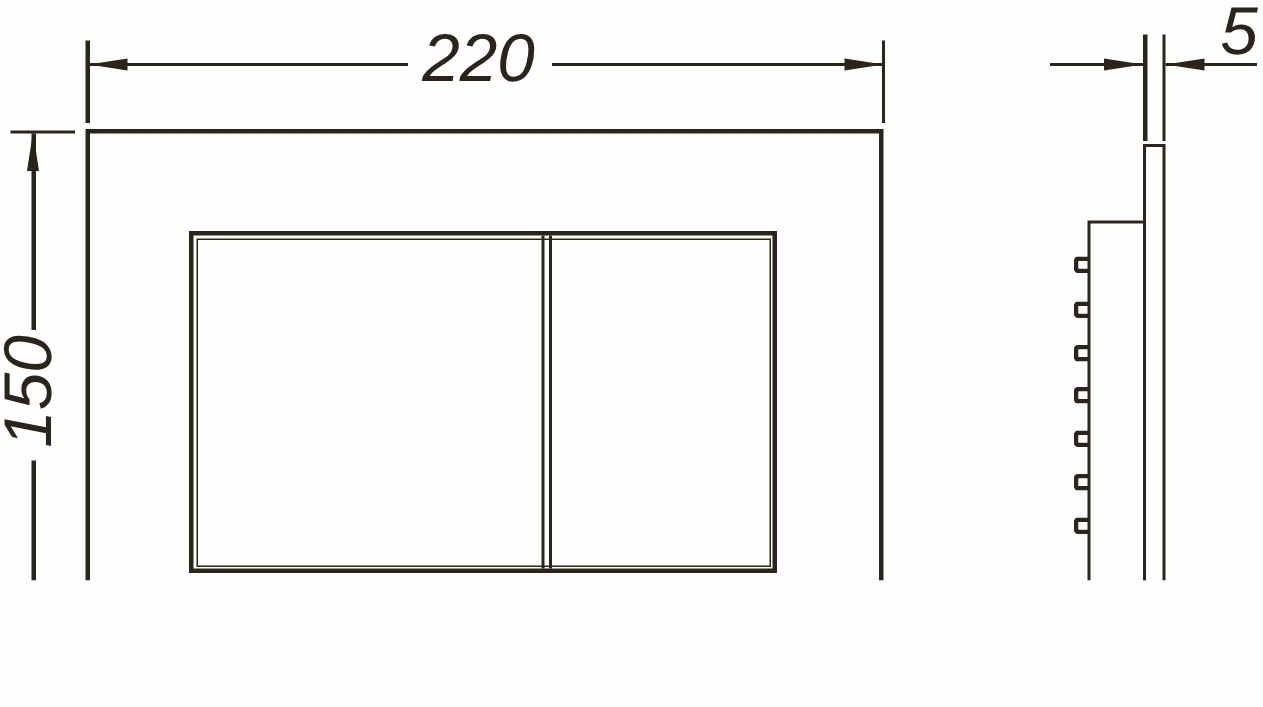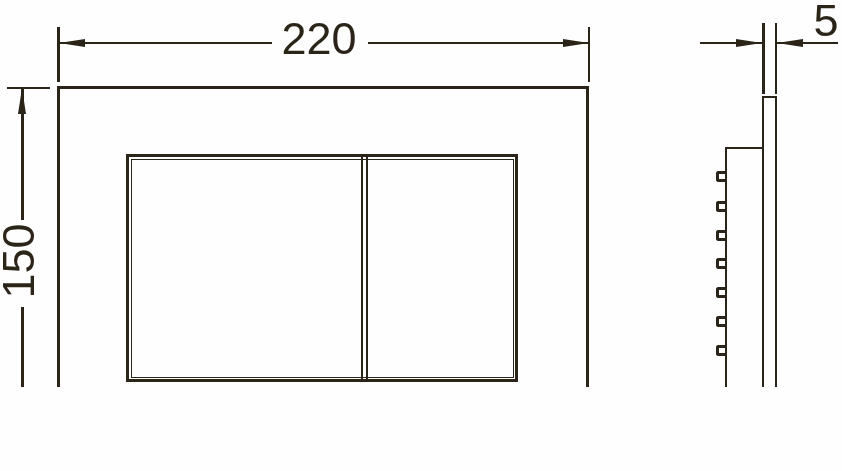--- a/index.html
+++ b/index.html
@@ -2,21 +2,21 @@
 <html style="--line: #2b2418; --bg: #fefefe;"><head>
 <meta charset="utf-8">
 <style>
   :root{
     --line:#2b2418;
     --bg:#fefefe;
   }
   html,body{margin:0;padding:0;background:var(--bg);}
   .stage{
     position:relative;width:842px;height:387px;background:var(--bg);
-    font-family:"Liberation Sans", sans-serif;color:var(--line);overflow:hidden;
+    font-family:"Liberation Sans", sans-serif;color:var(--line);overflow:hidden;font-style:italic;
   }
   .rect{position:absolute;box-sizing:border-box;border:3px solid var(--line);background:var(--bg);}
   .thin-rect{position:absolute;box-sizing:border-box;border:2.5px solid var(--line);background:var(--bg);}
   .inner-edge{position:absolute;inset:1.5px;border:1.5px solid var(--line);}
   .hline,.vline{position:absolute;background:var(--line);}
   .hline{height:2.5px;}
   .vline{width:2.5px;}
   .arrow{position:absolute;width:0;height:0;}
   .arrow.a-left {border-top:4.5px solid transparent;border-bottom:4.5px solid transparent;border-right:26px solid var(--line);}
   .arrow.a-right{border-top:4.5px solid transparent;border-bottom:4.5px solid transparent;border-left:26px solid var(--line);}

